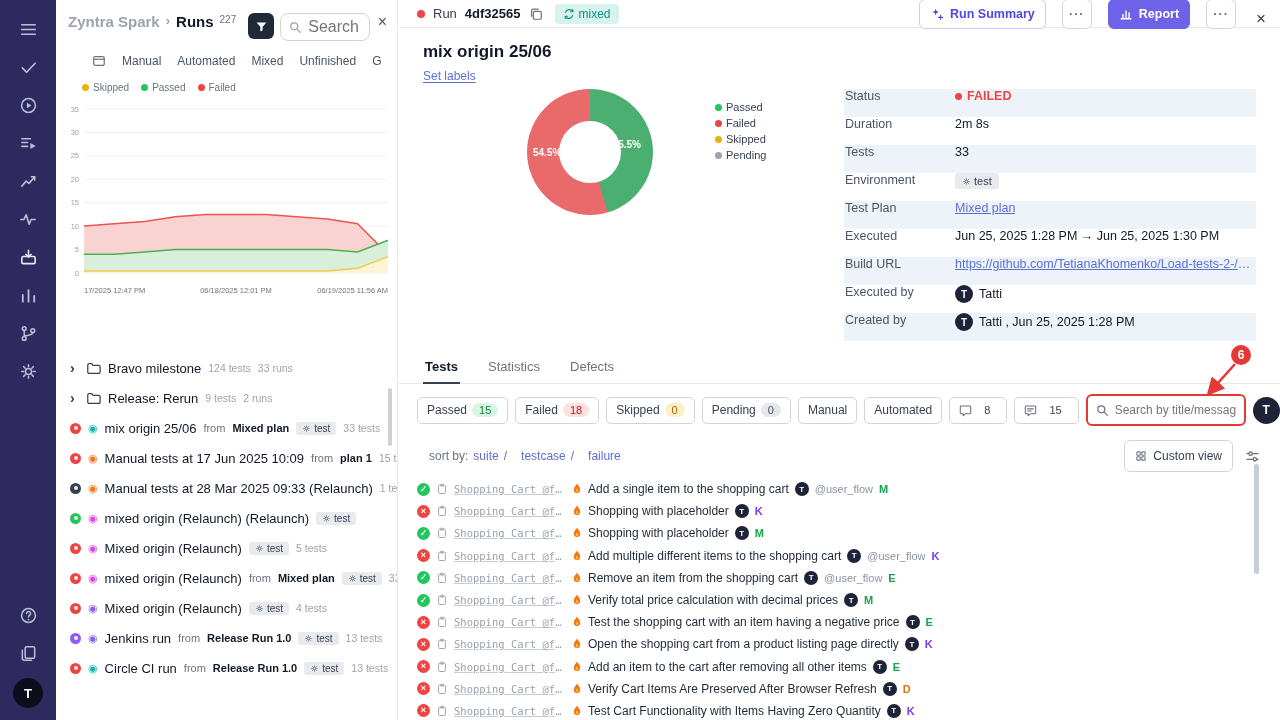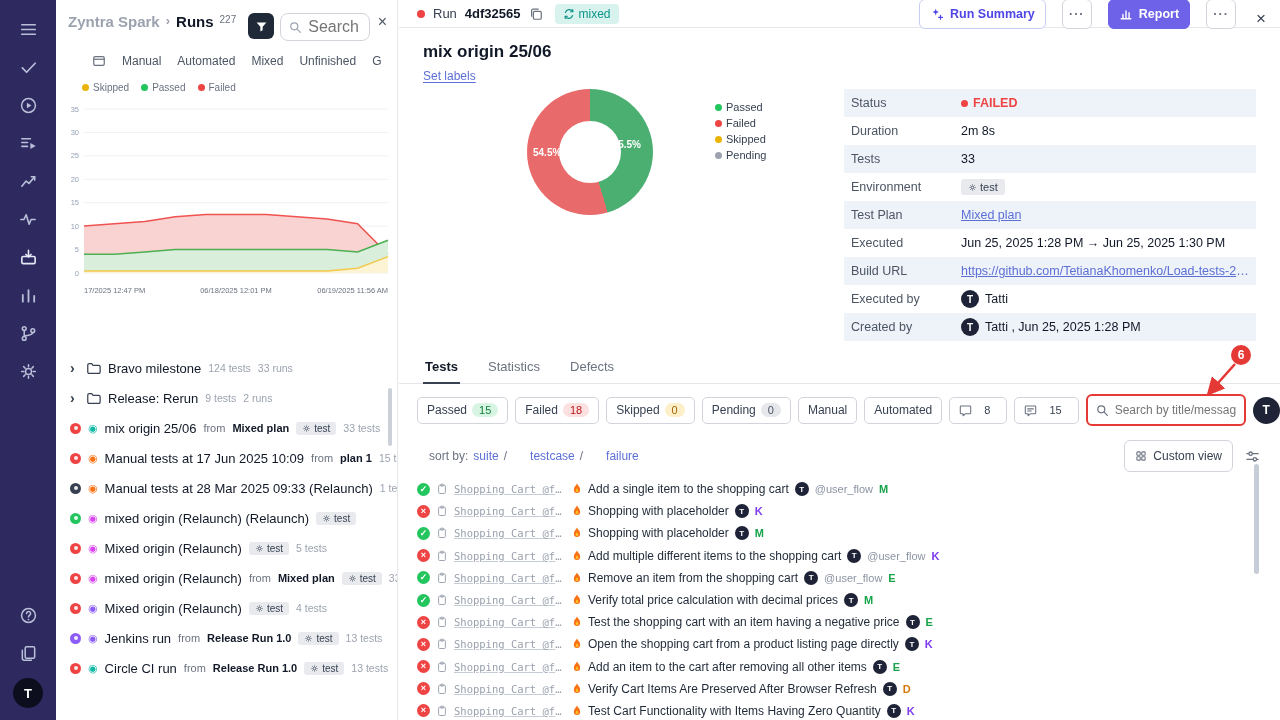--- a/index.html
+++ b/index.html
@@ -81,21 +81,21 @@
 
   .overview{display:flex;align-items:flex-start;padding:6px 24px 6px}
   .donut-wrap{margin-left:104px;position:relative;width:126px;height:126px;flex:none}
   .donut{width:126px;height:126px;border-radius:50%}
   .donut-hole{position:absolute;inset:32px;background:#fff;border-radius:50%}
   .donut-label{position:absolute;color:#fff;font-size:10px;font-weight:700}
   .dl-passed{right:12px;top:50px}
   .dl-failed{left:6px;top:58px}
   .donut-legend{margin-left:62px;padding-top:12px;display:flex;flex-direction:column;gap:4px;font-size:11px;color:#374151;flex:none}
   .details{margin-left:auto;width:412px;font-size:12.5px}
-  .d-row{display:flex;align-items:center;min-height:28px;padding:0 7px}
+  .d-row{display:flex;align-items:flex-start;min-height:28px;padding:0 1px}
   .d-row.alt{background:#eef2f9}
   .d-label{width:110px;color:#4b5563;flex:none}
   .d-val{display:flex;align-items:center;gap:6px;min-width:0;white-space:nowrap;overflow:hidden}
   .d-status{color:#ef4444;font-weight:700;display:flex;align-items:center;gap:5px}
   .d-status::before{content:"";width:7px;height:7px;border-radius:50%;background:#ef4444}
   .d-badge{display:inline-flex;align-items:center;gap:3px;background:#e8eaee;border-radius:3px;padding:2px 7px;font-size:11px;color:#374151}
   .d-badge svg{width:9px;height:9px}
   .d-link{color:#5c6fd5;text-decoration:underline;white-space:nowrap;overflow:hidden;text-overflow:ellipsis;cursor:pointer}
   .d-avatar{width:18px;height:18px;border-radius:50%;background:#1f2337;color:#fff;font-size:10px;font-weight:700;display:flex;align-items:center;justify-content:center;flex:none}
 
@@ -717,21 +717,21 @@
           <circle cx="6.5" cy="6.5" r="4.3"></circle>
           <path d="M10 10l4 4"></path>
         </svg>
       <input placeholder="Search by title/message" style="">
     </span>
     <span class="fr-avatar">T</span>
   </div>
 
   <div class="sort-row">
     <span>sort by:</span>
-    <span style="display:flex;gap:23px">
+    <span style="display:flex;gap:14px">
 
         <span style="display:flex;gap:5px">
           <span class="sort-link">suite</span>
           <span class="sort-sep">/</span>
         </span>
 
         <span style="display:flex;gap:5px">
           <span class="sort-link">testcase</span>
           <span class="sort-sep">/</span>
         </span>

